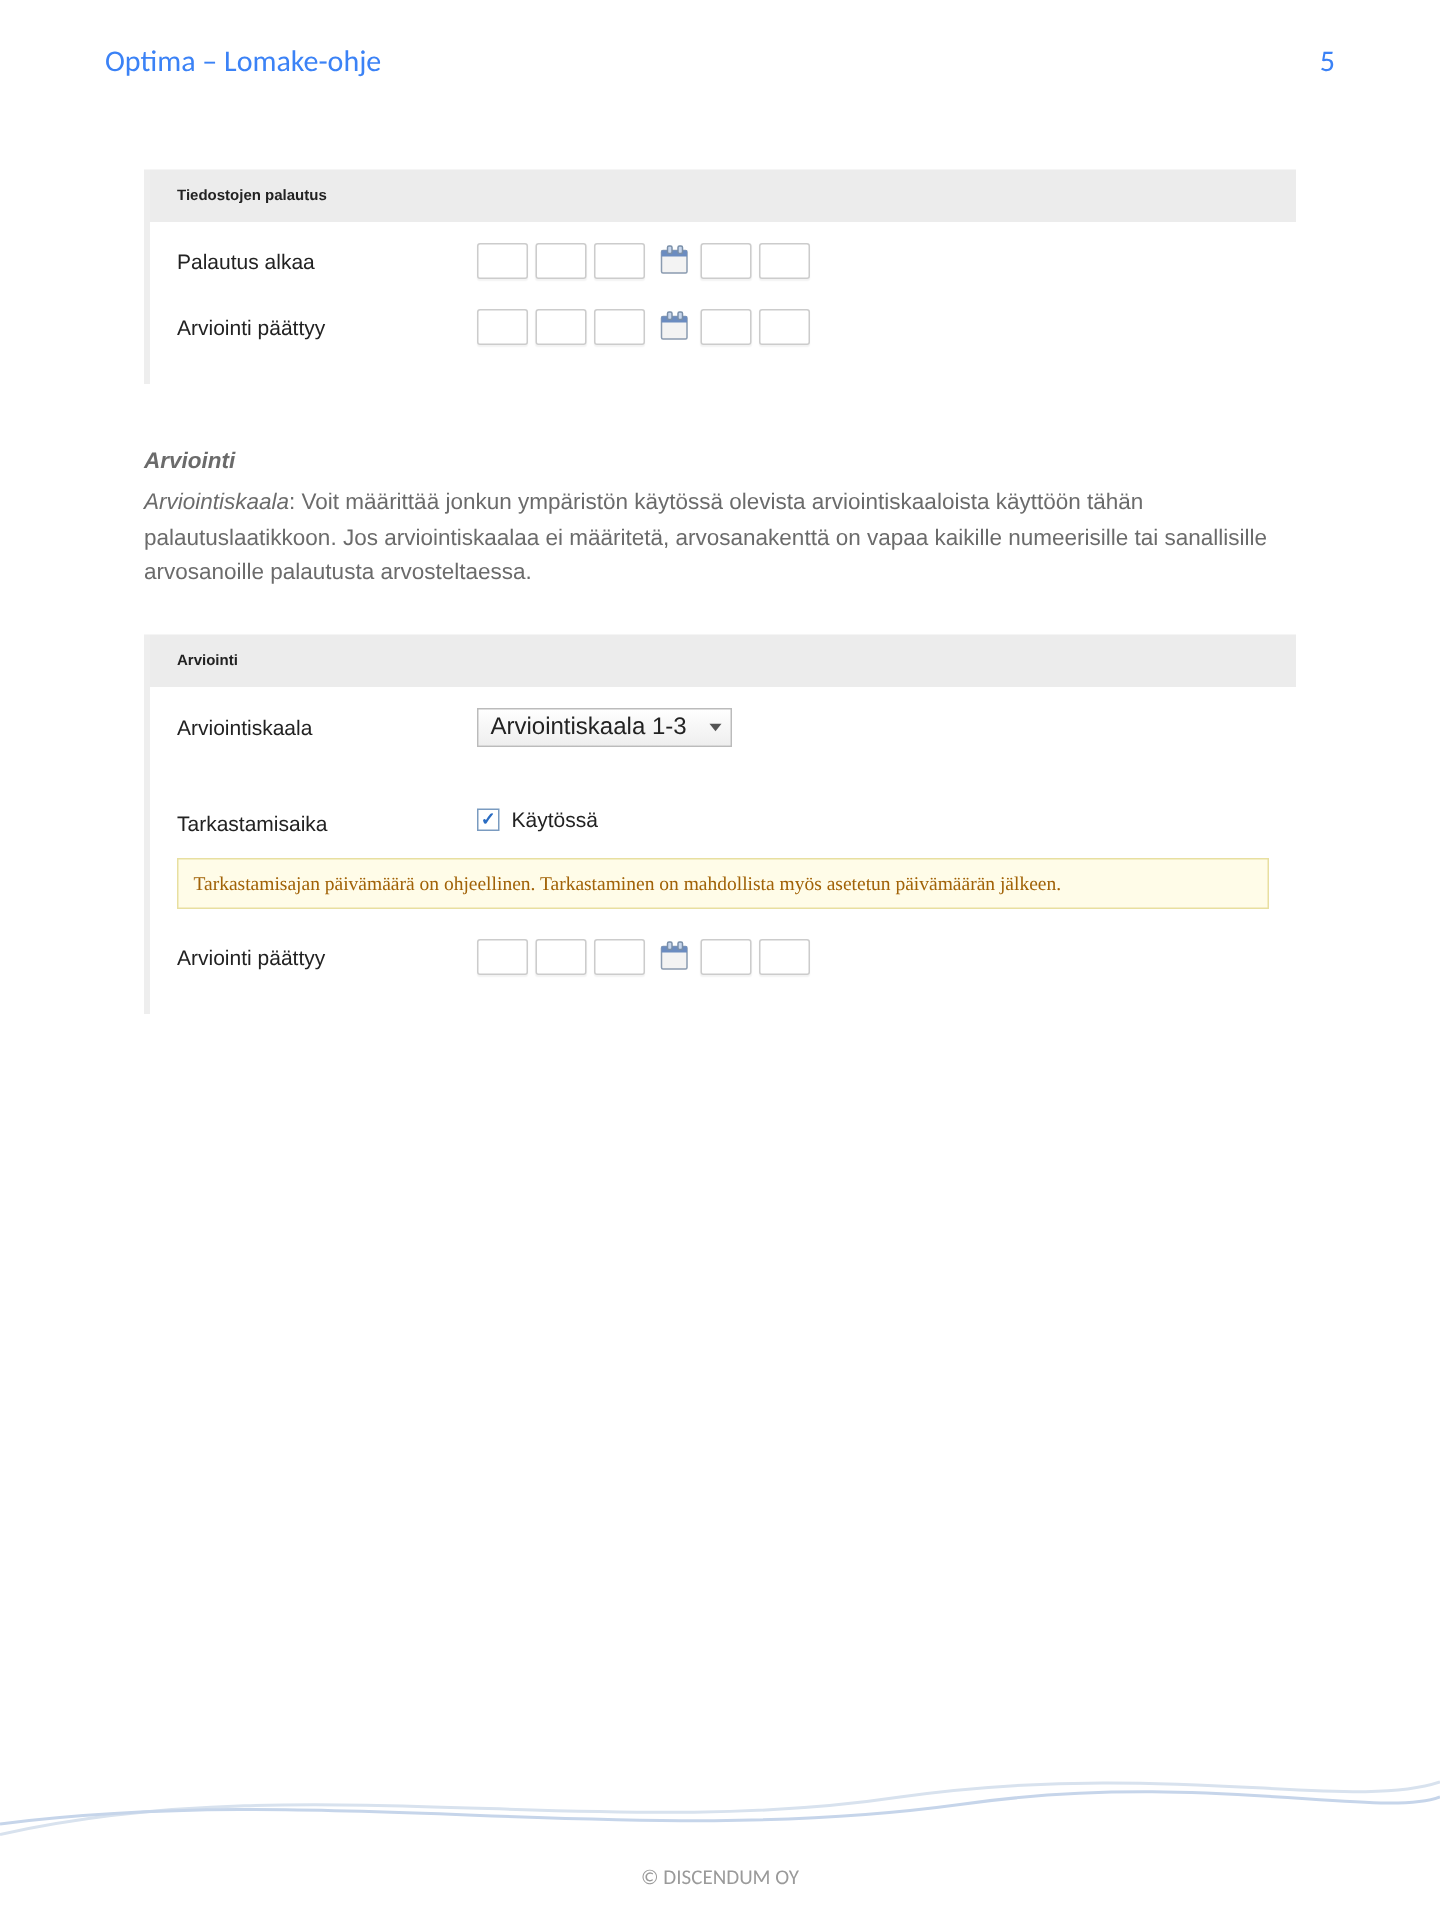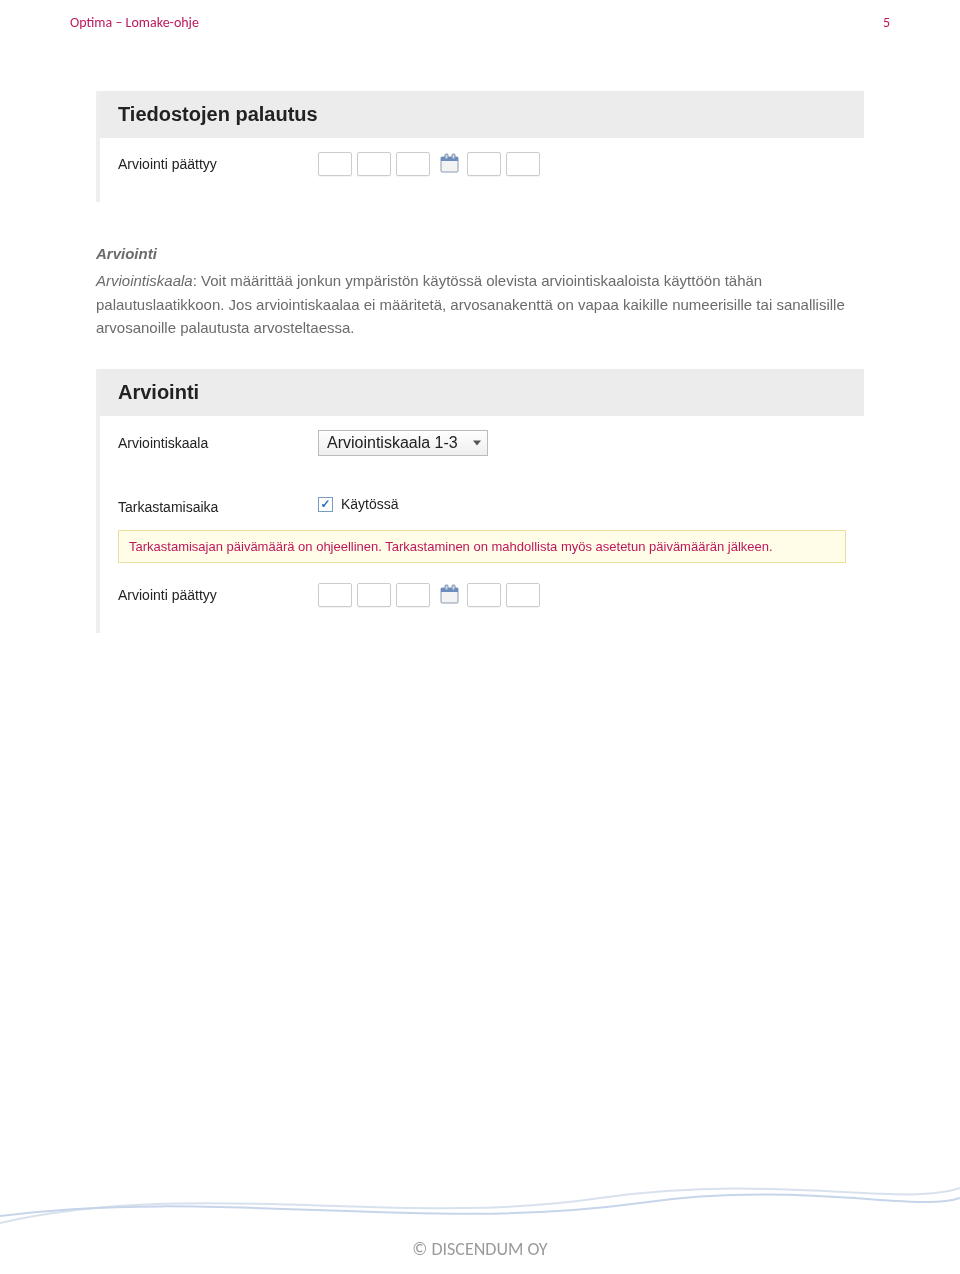--- a/index.html
+++ b/index.html
@@ -9,39 +9,39 @@
     width: 960px;
     margin: 0 auto;
     color: #222;
     font-size: 14px;
     position: relative;
     min-height: 1274px;
   }
   .page-header {
     display: flex;
     justify-content: space-between;
-    padding: 14px 70px 0 70px;
-    color: #be185d;
+    padding: 29px 70px 0 70px;
+    color: #3b82f6;
     font-family: Calibri, Arial, sans-serif;
-    font-size: 14px;
+    font-size: 20px;
   }
   .panel {
     margin: 60px 96px 0 96px;
     border-left: 4px solid #eee;
     background: #fff;
     padding-bottom: 20px;
   }
   .panel-2 {
     margin-top: 30px;
   }
   .panel-header {
     background: #ececec;
     padding: 12px 18px;
     font-weight: bold;
-    font-size: 20px;
+    font-size: 10px;
     color: #222;
   }
   .form-row {
     display: flex;
     align-items: center;
     padding: 14px 18px 6px 18px;
   }
   .form-row.tight {
     padding-top: 6px;
     padding-bottom: 6px;
@@ -131,30 +131,31 @@
     border-left: 4px solid transparent;
     border-right: 4px solid transparent;
     border-top: 5px solid #555;
   }
   .info-box {
     margin: 6px 18px 14px 18px;
     background: #fffce8;
     border: 1px solid #e8dfa0;
     padding: 8px 10px;
     font-size: 13px;
-    color: #be185d;
+    color: #a16207;
+    font-family: Liberation Serif, serif;
   }
   .footer {
     position: absolute;
     bottom: 14px;
     width: 100%;
     text-align: center;
     color: #9a9a9a;
     font-family: Calibri, Arial, sans-serif;
-    font-size: 18px;
+    font-size: 14px;
   }
   .footer-wave {
     position: absolute;
     bottom: 36px;
     left: 0;
     width: 100%;
     height: 70px;
     pointer-events: none;
   }
 </style>
@@ -162,85 +163,101 @@
 <body>
 
 <div class="page-header">
   <span>Optima – Lomake-ohje</span>
   <span>5</span>
 </div>
 
 <div class="panel">
   <div class="panel-header">Tiedostojen palautus</div>
 
-
   <div class="form-row">
-    <div class="form-label">Arviointi päättyy</div>
+    <div class="form-label">Palautus alkaa</div>
     <input class="input-sm" style="">
     <input class="input-sm" style="">
     <input class="input-sm" style="">
     <span class="cal-icon">
       <svg viewBox="0 0 22 22">
           <rect x="2" y="4" width="17" height="15" rx="1" fill="#f3f3f3" stroke="#8a9bb0"></rect>
           <rect x="2" y="4" width="17" height="4" fill="#6b8cc0"></rect>
           <rect x="13" y="1" width="3" height="5" rx="1" fill="#c9d8ee" stroke="#7a8fa8"></rect>
           <rect x="6" y="1" width="3" height="5" rx="1" fill="#c9d8ee" stroke="#7a8fa8"></rect>
         </svg>
     </span>
     <input class="input-sm" style="">
     <input class="input-sm" style="">
   </div>
 
-</div>
-
-<div class="body-text">
-  <div class="section-title">Arviointi</div>
-  <p>
-    <span class="term">Arviointiskaala</span><span>: Voit määrittää jonkun ympäristön käytössä olevista arviointiskaaloista käyttöön tähän palautuslaatikkoon. Jos arviointiskaalaa ei määritetä, arvosanakenttä on vapaa kaikille numeerisille tai sanallisille arvosanoille palautusta arvosteltaessa.</span>
-  </p>
-</div>
-
-<div class="panel panel-2">
-  <div class="panel-header">Arviointi</div>
-
   <div class="form-row">
-    <div class="form-label">Arviointiskaala</div>
-    <div class="select">
-      <span>Arviointiskaala 1-3</span>
-      <span class="caret"></span>
-    </div>
-  </div>
-
-  <div class="form-row" style="margin-top:20px;">
-    <div class="form-label">Tarkastamisaika</div>
-    <div class="cb-row">
-      <span class="cb checked"></span>
-      <span>Käytössä</span>
-    </div>
-  </div>
-
-  <div class="info-box">Tarkastamisajan päivämäärä on ohjeellinen. Tarkastaminen on mahdollista myös asetetun päivämäärän jälkeen.</div>
-
-
-  <div class="form-row tight">
     <div class="form-label">Arviointi päättyy</div>
     <input class="input-sm" style="">
     <input class="input-sm" style="">
     <input class="input-sm" style="">
     <span class="cal-icon">
       <svg viewBox="0 0 22 22">
           <rect x="2" y="4" width="17" height="15" rx="1" fill="#f3f3f3" stroke="#8a9bb0"></rect>
           <rect x="2" y="4" width="17" height="4" fill="#6b8cc0"></rect>
           <rect x="13" y="1" width="3" height="5" rx="1" fill="#c9d8ee" stroke="#7a8fa8"></rect>
           <rect x="6" y="1" width="3" height="5" rx="1" fill="#c9d8ee" stroke="#7a8fa8"></rect>
         </svg>
     </span>
     <input class="input-sm" style="">
     <input class="input-sm" style="">
   </div>
+
+</div>
+
+<div class="body-text">
+  <div class="section-title">Arviointi</div>
+  <p>
+    <span class="term">Arviointiskaala</span><span>: Voit määrittää jonkun ympäristön käytössä olevista arviointiskaaloista käyttöön tähän palautuslaatikkoon. Jos arviointiskaalaa ei määritetä, arvosanakenttä on vapaa kaikille numeerisille tai sanallisille arvosanoille palautusta arvosteltaessa.</span>
+  </p>
+</div>
+
+<div class="panel panel-2">
+  <div class="panel-header">Arviointi</div>
+
+  <div class="form-row">
+    <div class="form-label">Arviointiskaala</div>
+    <div class="select">
+      <span>Arviointiskaala 1-3</span>
+      <span class="caret"></span>
+    </div>
+  </div>
+
+  <div class="form-row" style="margin-top:20px;">
+    <div class="form-label">Tarkastamisaika</div>
+    <div class="cb-row">
+      <span class="cb checked"></span>
+      <span>Käytössä</span>
+    </div>
+  </div>
+
+  <div class="info-box">Tarkastamisajan päivämäärä on ohjeellinen. Tarkastaminen on mahdollista myös asetetun päivämäärän jälkeen.</div>
+
+
+  <div class="form-row tight">
+    <div class="form-label">Arviointi päättyy</div>
+    <input class="input-sm" style="">
+    <input class="input-sm" style="">
+    <input class="input-sm" style="">
+    <span class="cal-icon">
+      <svg viewBox="0 0 22 22">
+          <rect x="2" y="4" width="17" height="15" rx="1" fill="#f3f3f3" stroke="#8a9bb0"></rect>
+          <rect x="2" y="4" width="17" height="4" fill="#6b8cc0"></rect>
+          <rect x="13" y="1" width="3" height="5" rx="1" fill="#c9d8ee" stroke="#7a8fa8"></rect>
+          <rect x="6" y="1" width="3" height="5" rx="1" fill="#c9d8ee" stroke="#7a8fa8"></rect>
+        </svg>
+    </span>
+    <input class="input-sm" style="">
+    <input class="input-sm" style="">
+  </div>
 </div>
 
 <svg class="footer-wave" viewBox="0 0 960 70" preserveAspectRatio="none">
   <path d="M0,55 C200,10 400,60 600,30 C780,5 900,40 960,20" fill="none" stroke="#d8e2ee" stroke-width="2"></path>
   <path d="M0,48 C220,20 420,65 640,35 C800,12 920,45 960,30" fill="none" stroke="#c6d5ea" stroke-width="2"></path>
 </svg>
 
 <div class="footer">
   <span>© DISCENDUM OY</span>
 </div>

